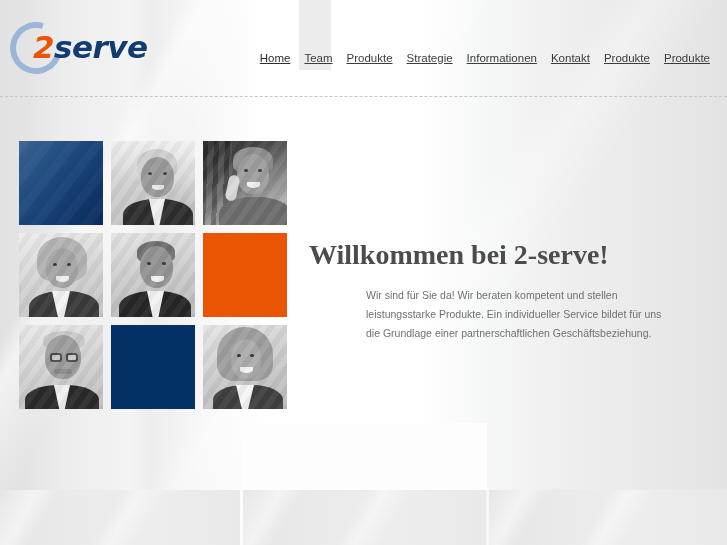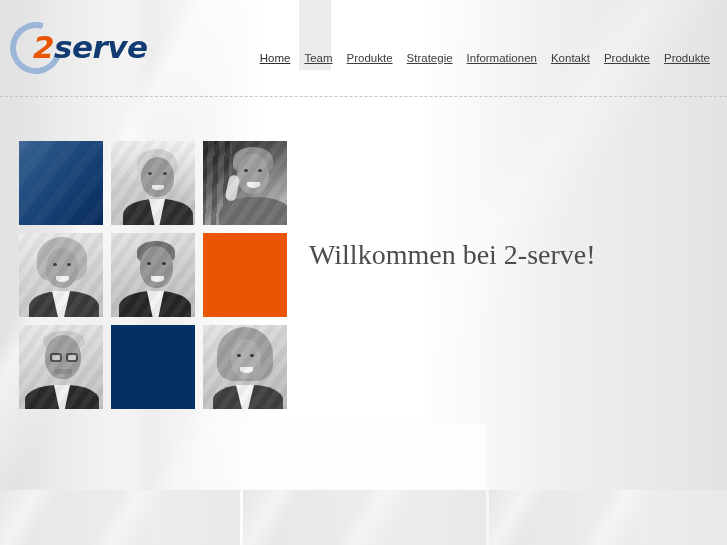--- a/index.html
+++ b/index.html
@@ -185,21 +185,21 @@
   #welcome {
     position: absolute;
     left: 309px;
     top: 238px;
     width: 400px;
     z-index: 4;
   }
   #welcome-title {
     font-family: "Liberation Serif", serif;
     font-size: 28px;
-    font-weight: 400;
+    font-weight: 700;
     color: #4c4c4c;
     line-height: 34px;
     white-space: nowrap;
   }
   #welcome-body {
     margin-top: 14px;
     margin-left: 57px;
     width: 312px;
     font-size: 10.5px;
     line-height: 19px;
@@ -362,20 +362,21 @@
       <div class="eyeR" style="left:47px;top:29px;width:4px;height:3px;background:#333333"></div>
       <div class="mouth" style="left:37px;top:42px;width:13px;height:6px;background:#f3f3f3"></div>
       <div class="body" style="left:10px;top:60px;width:70px;height:32px;background:#3f3f3f"></div>
       <div class="shirt" style="left:33px;top:60px;width:18px;height:28px;background:#f4f4f4;clip-path:polygon(0 0,100% 0,62% 100%,38% 100%)"></div>
       <div class="grain"></div>
     </div>
   </div>
 
   <div id="welcome">
     <h1 id="welcome-title">Willkommen bei 2-serve!</h1>
+    <p id="welcome-body">Wir sind für Sie da! Wir beraten kompetent und stellen leistungsstarke Produkte. Ein individueller Service bildet für uns die Grundlage einer partnerschaftlichen Geschäftsbeziehung.</p>
   </div>
 
   <div id="center-card"></div>
 
   <div class="panel" id="panel-1">
     <div class="panel-bg"></div>
   </div>
   <div class="panel" id="panel-2">
     <div class="panel-bg"></div>
   </div>

